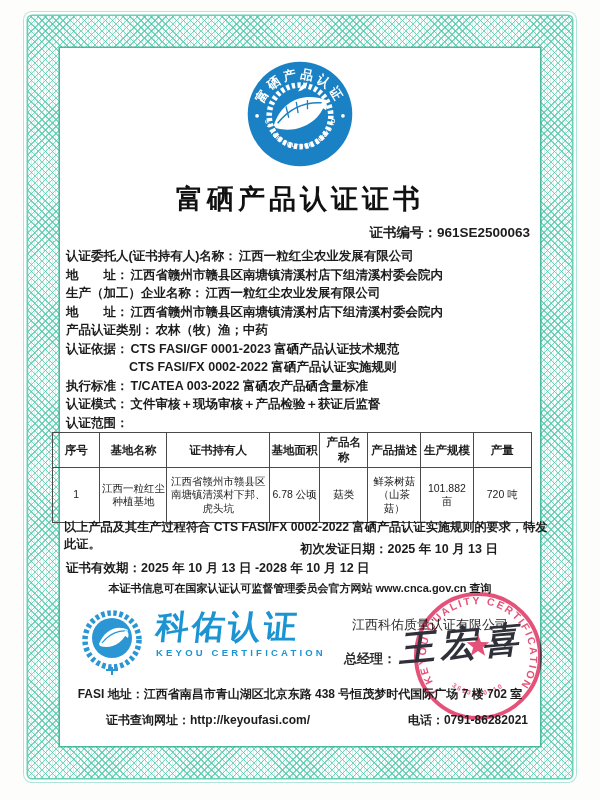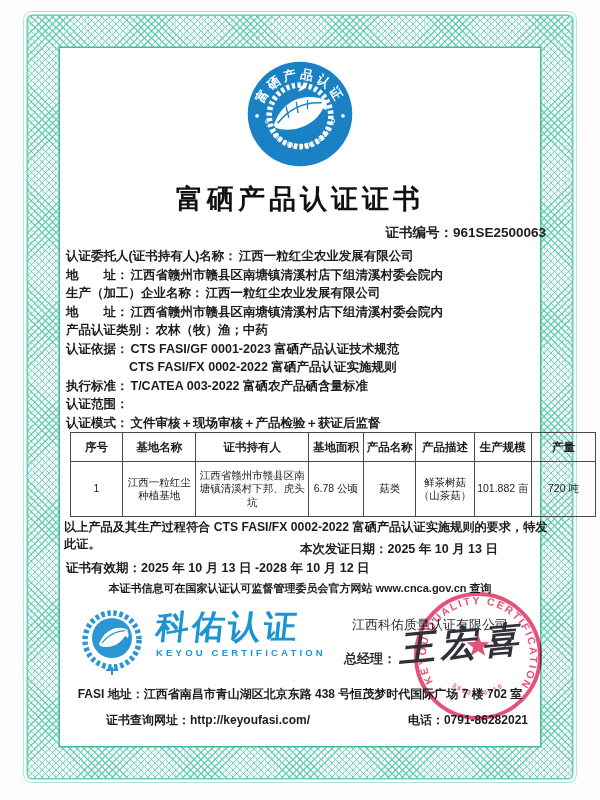--- a/index.html
+++ b/index.html
@@ -13,29 +13,29 @@
        repeating-linear-gradient(-45deg, rgba(79,199,170,.75) 0 1px, rgba(0,0,0,0) 1px 5px),
        repeating-linear-gradient(90deg, rgba(79,199,170,.22) 0 1px, rgba(0,0,0,0) 1px 3px);
      box-shadow:0 0 0 1.5px rgba(79,199,170,.85), 0 0 0 4px #fff, 0 0 0 5px rgba(79,199,170,.45);
      border-radius:4px;}
   .frame-inner{position:absolute;left:60px;right:60px;top:48px;bottom:54px;background:#fff;
      box-shadow:0 0 0 1.5px rgba(60,180,150,.9);}
   
   .emblem-top{position:absolute;left:244px;top:58px;width:112px;height:112px;}
   .title{position:absolute;left:0;right:0;top:181px;text-align:center;
      font-size:27px;font-weight:bold;letter-spacing:4px;color:#111;}
-  .certno{position:absolute;right:54px;top:224px;font-size:13.5px;font-weight:bold;}
+  .certno{position:absolute;right:70px;top:224px;font-size:13.5px;font-weight:bold;}
   
   .fields{position:absolute;left:66px;right:54px;top:249px;}
   .fline{font-size:12.5px;font-weight:bold;line-height:14px;margin-bottom:4.5px;white-space:nowrap;}
   .fline.cont{padding-left:63px;}
   .flabel{margin-right:2px;}
   
-  .scope-table{position:absolute;left:70px;right:58px;top:432px;border-collapse:collapse;
-     table-layout:fixed;width:526px;}
+  .scope-table{position:absolute;left:52px;right:58px;top:432px;border-collapse:collapse;
+     table-layout:fixed;width:480px;}
   .scope-table th,.scope-table td{border:1px solid #4a4a4a;text-align:center;vertical-align:middle;
      padding:2px 1px;}
   .scope-table th{font-size:11.5px;font-weight:bold;height:24px;}
   .scope-table td{font-size:10.5px;line-height:1.25;height:50px;}
   
   .statement{position:absolute;left:64px;right:52px;top:519px;font-size:12.2px;font-weight:bold;}
   .dates1{position:absolute;left:66px;right:56px;top:541px;font-size:12.5px;font-weight:bold;}
   .dates1 .d2{position:absolute;left:234px;top:0;}
   .dates2{position:absolute;left:66px;top:560px;font-size:12.5px;font-weight:bold;}
   .query{position:absolute;left:48px;right:48px;top:581px;text-align:center;
@@ -93,22 +93,22 @@
 
   <div class="fields">
     <div class="fline"><span class="flabel">认证委托人(证书持有人)名称：</span><span>江西一粒红尘农业发展有限公司</span></div>
     <div class="fline"><span class="flabel">地　　址：</span><span>江西省赣州市赣县区南塘镇清溪村店下组清溪村委会院内</span></div>
     <div class="fline"><span class="flabel">生产（加工）企业名称：</span><span>江西一粒红尘农业发展有限公司</span></div>
     <div class="fline"><span class="flabel">地　　址：</span><span>江西省赣州市赣县区南塘镇清溪村店下组清溪村委会院内</span></div>
     <div class="fline"><span class="flabel">产品认证类别：</span><span>农林（牧）渔；中药</span></div>
     <div class="fline"><span class="flabel">认证依据：</span><span>CTS FASI/GF 0001-2023 富硒产品认证技术规范</span></div>
     <div class="fline cont"><span>CTS FASI/FX 0002-2022 富硒产品认证实施规则</span></div>
     <div class="fline"><span class="flabel">执行标准：</span><span>T/CATEA 003-2022 富硒农产品硒含量标准</span></div>
+    <div class="fline"><span class="flabel">认证模式：</span><span>文件审核＋现场审核＋产品检验＋获证后监督</span></div>
     <div class="fline"><span class="flabel">认证范围：</span></div>
-    <div class="fline"><span class="flabel">认证模式：</span><span>文件审核＋现场审核＋产品检验＋获证后监督</span></div>
   </div>
 
   <table class="scope-table">
     <colgroup>
       <col style="width:9.9%">
         <col style="width:14%">
         <col style="width:21.4%">
         <col style="width:10.5%">
       <col style="width:10%">
         <col style="width:11.1%">
@@ -135,21 +135,21 @@
       <td>鲜茶树菇（山茶菇）</td>
       <td>101.882 亩</td>
       <td>720 吨</td>
     </tr>
   </tbody>
     </table>
 
   <div class="statement">以上产品及其生产过程符合 CTS FASI/FX 0002-2022 富硒产品认证实施规则的要求，特发此证。</div>
 
   <div class="dates1">
-    <span class="d2"><span>本次发证日期：</span><span>2025 年 10 月 13 日</span></span>
+    <span class="d2"><span>初次发证日期：</span><span>2025 年 10 月 13 日</span></span>
   </div>
   <div class="dates2"><span>证书有效期：</span><span>2025 年 10 月 13 日 -2028 年 10 月 12 日</span></div>
 
   <div class="query">本证书信息可在国家认证认可监督管理委员会官方网站 www.cnca.gov.cn 查询</div>
 
   <div class="keyou">
     <svg width="72" height="78" viewBox="0 0 72 78">
       <circle cx="36" cy="36" r="27" fill="none" stroke="#2a97d4" stroke-width="5.5" stroke-dasharray="3.5 2.6"></circle>
       <circle cx="36" cy="34" r="20" fill="#2a97d4"></circle>
       <path d="M23,40 C28,26 42,20 52,26 C48,38 36,46 24,42 Z" fill="#ffffff"></path>

